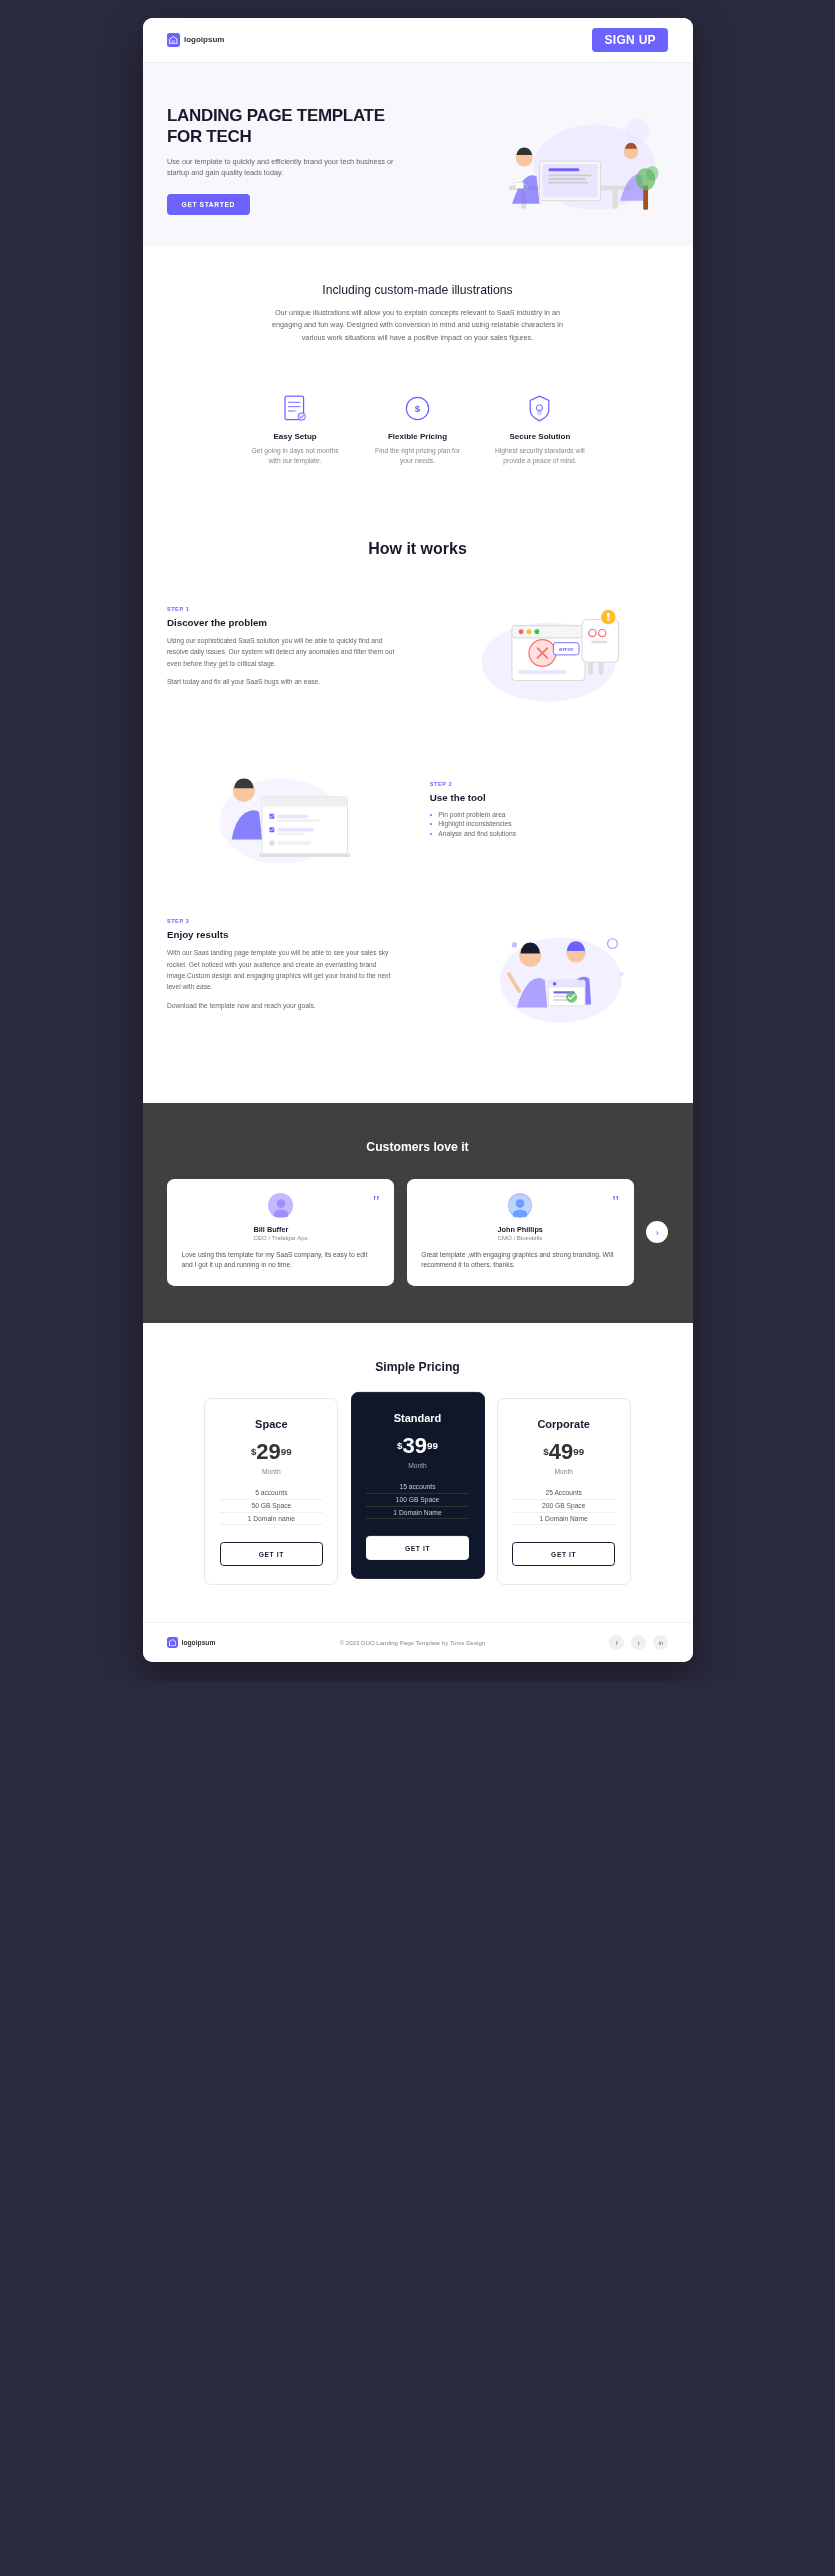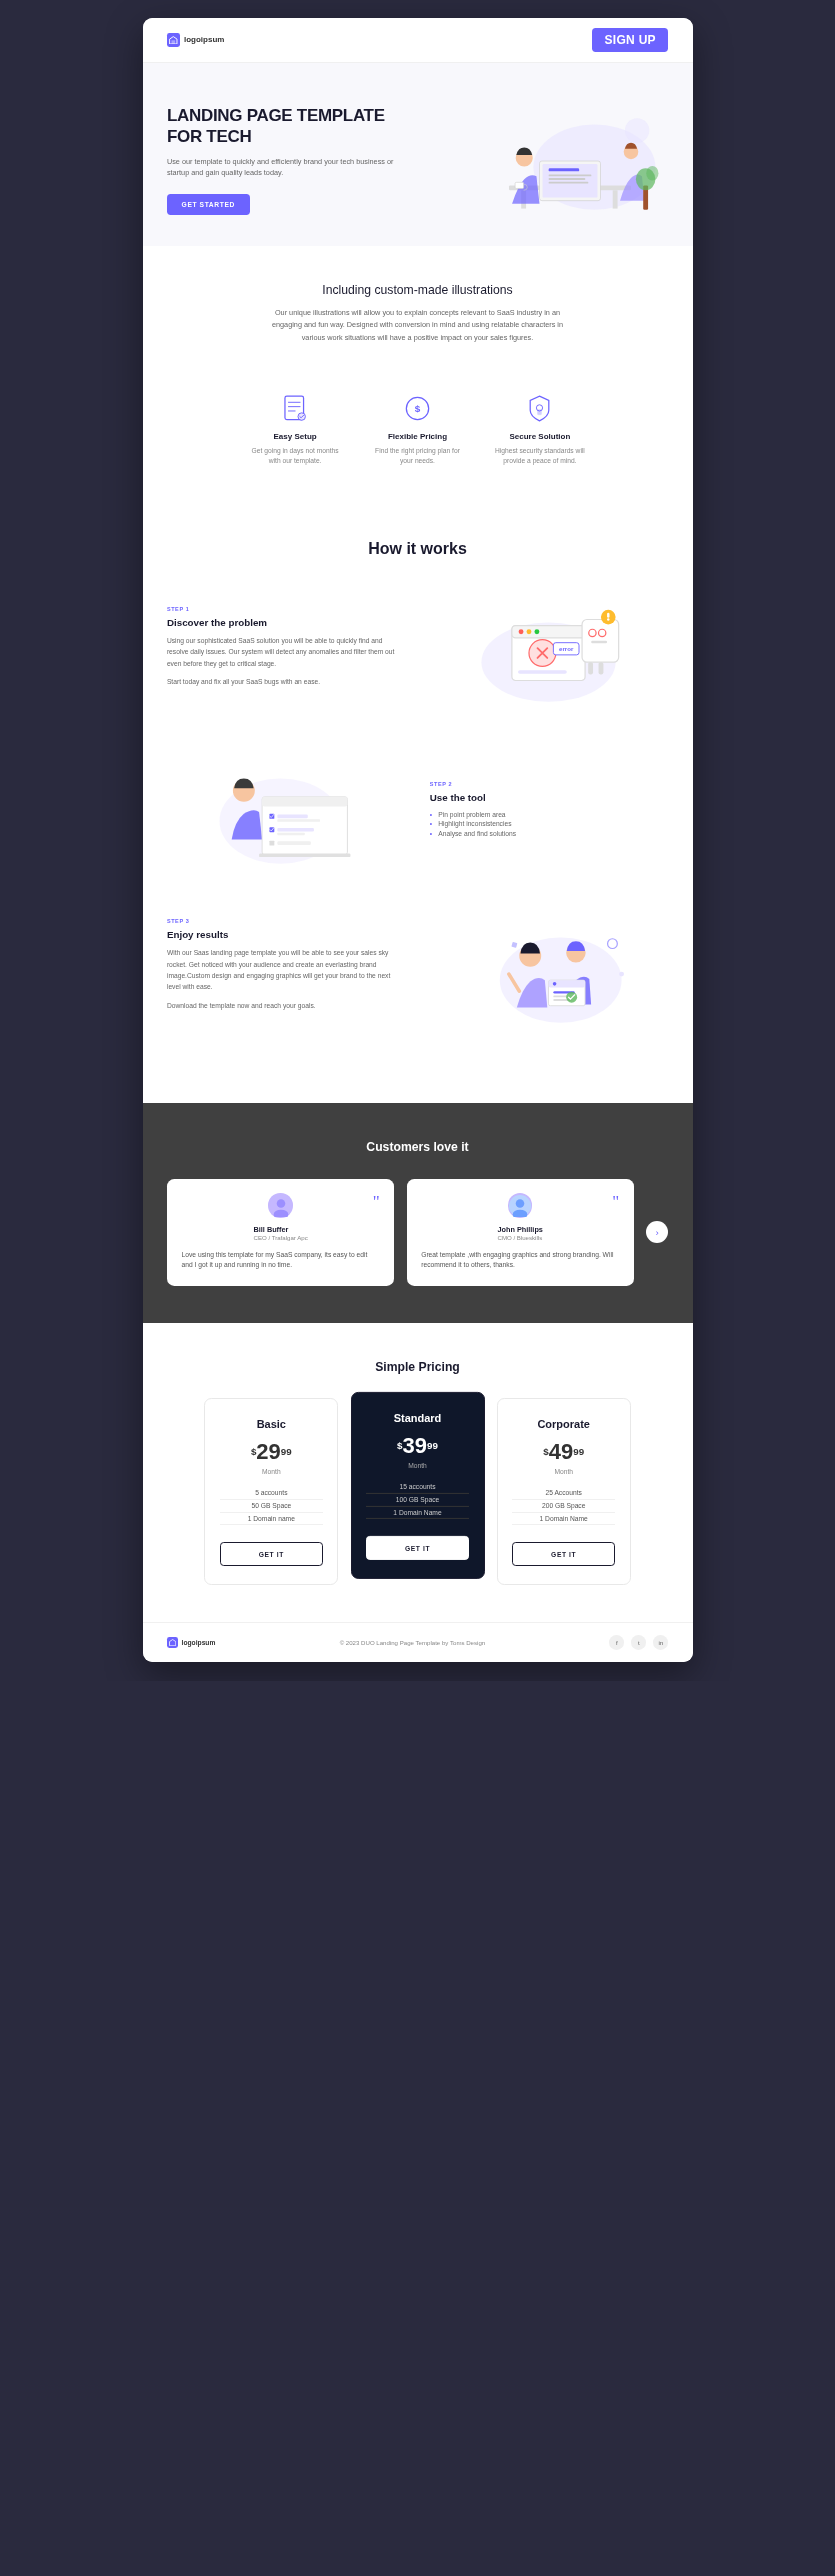--- a/index.html
+++ b/index.html
@@ -711,21 +711,21 @@
       </div>
       <div class="testimonials-nav">›</div>
     </div>
   </section>
 
   <section class="pricing">
     <h2 class="pricing-title">Simple Pricing</h2>
     <div class="pricing-grid">
 
       <div class="pricing-card">
-        <div class="plan-name">Basic</div>
+        <div class="plan-name">Space</div>
         <div class="plan-price">
           <span class="price-currency">$</span><span class="price-amount">29</span><span class="price-cents">99</span>
         </div>
         <div class="plan-period">Month</div>
         <ul class="plan-features">
           <li>5 accounts</li>
           <li>50 GB Space</li>
           <li>1 Domain name</li>
         </ul>
         <button class="plan-btn">GET IT</button>

